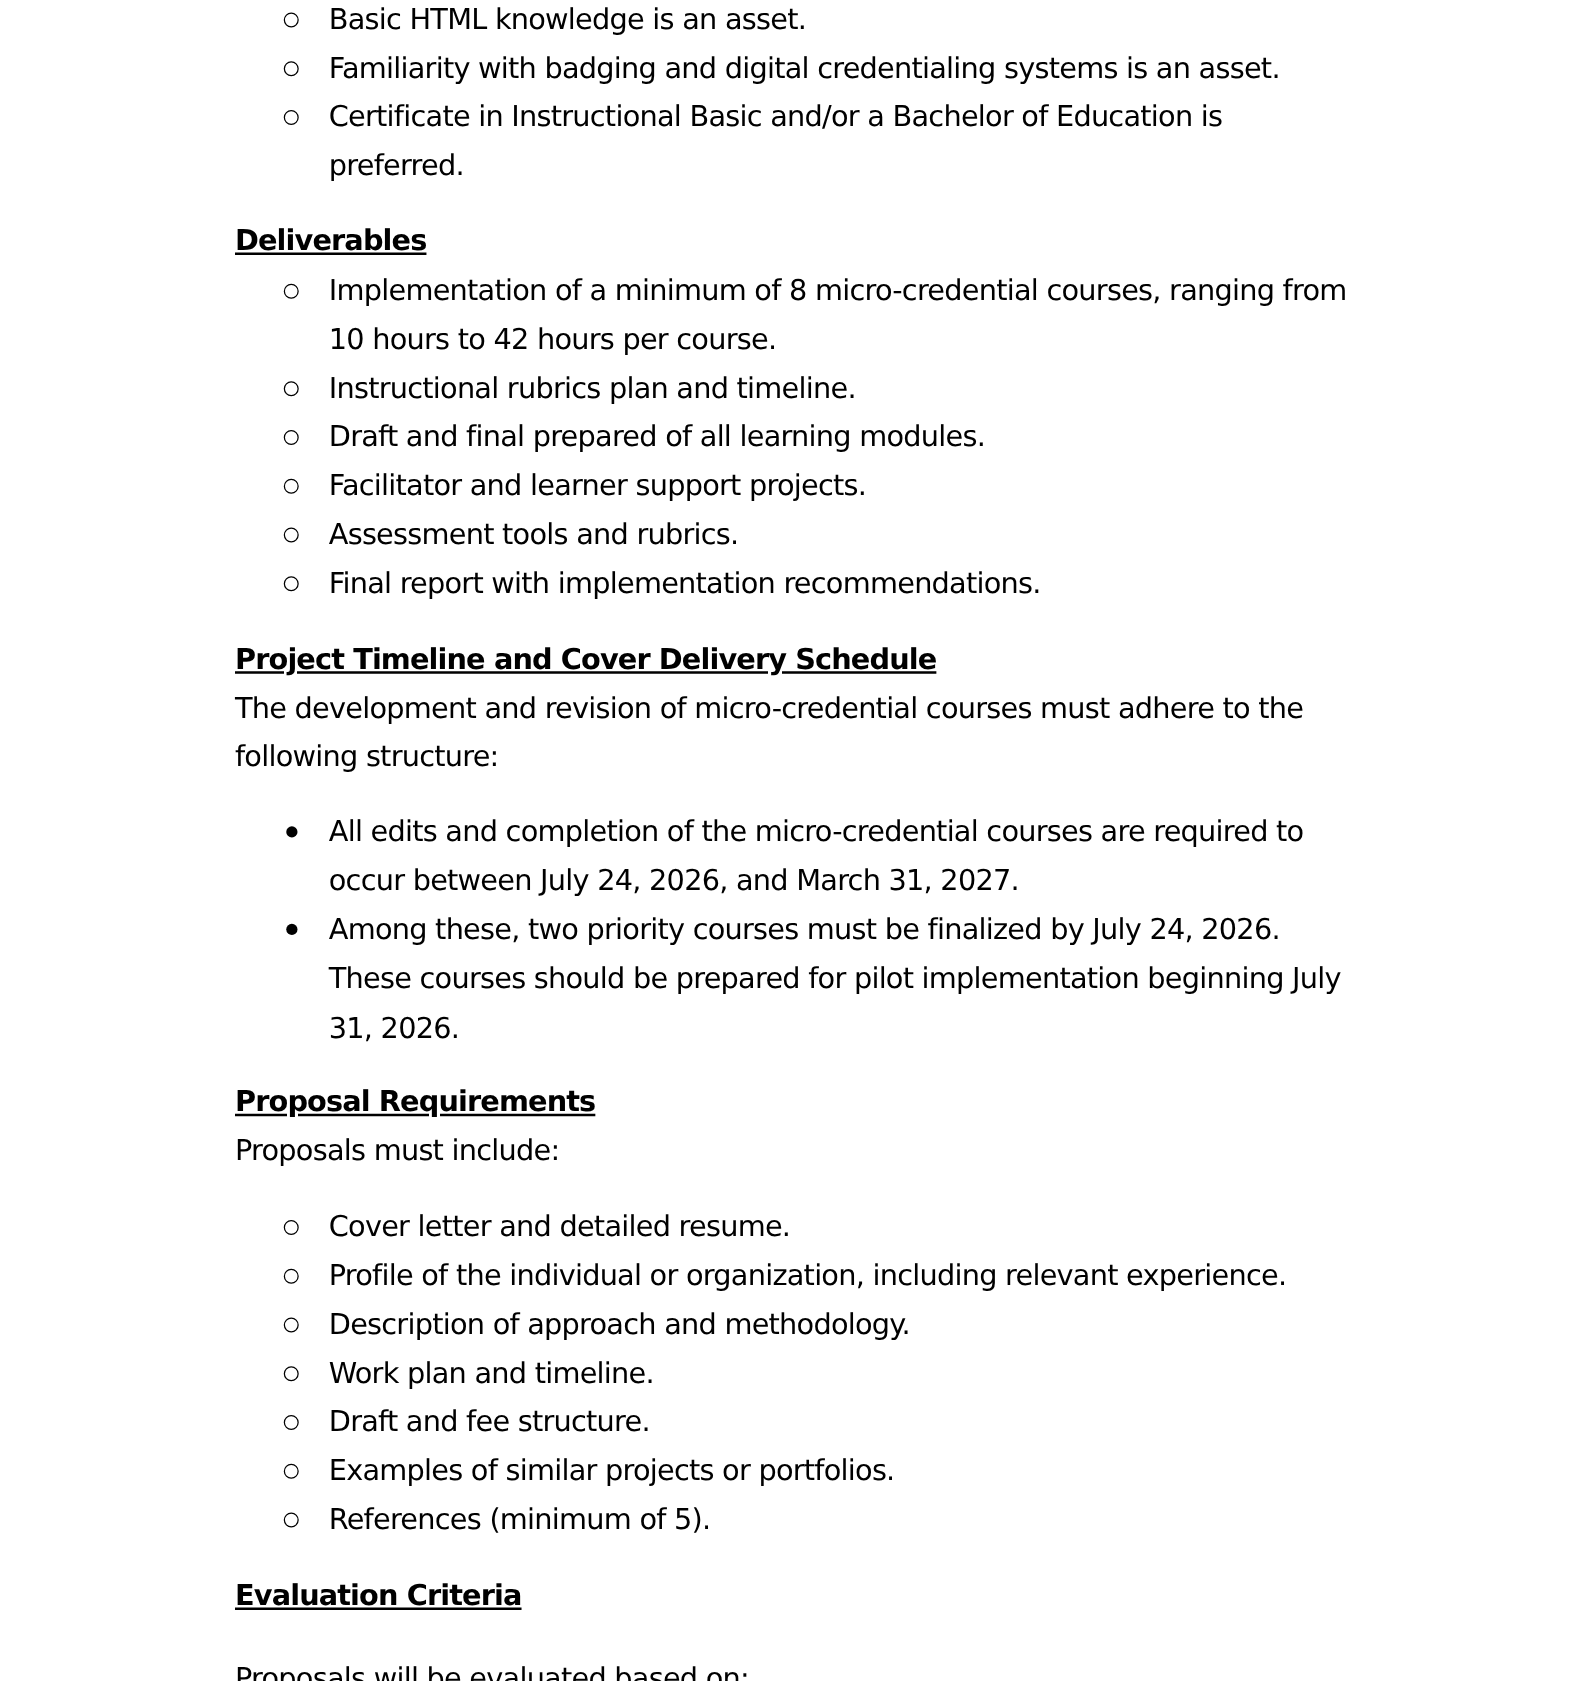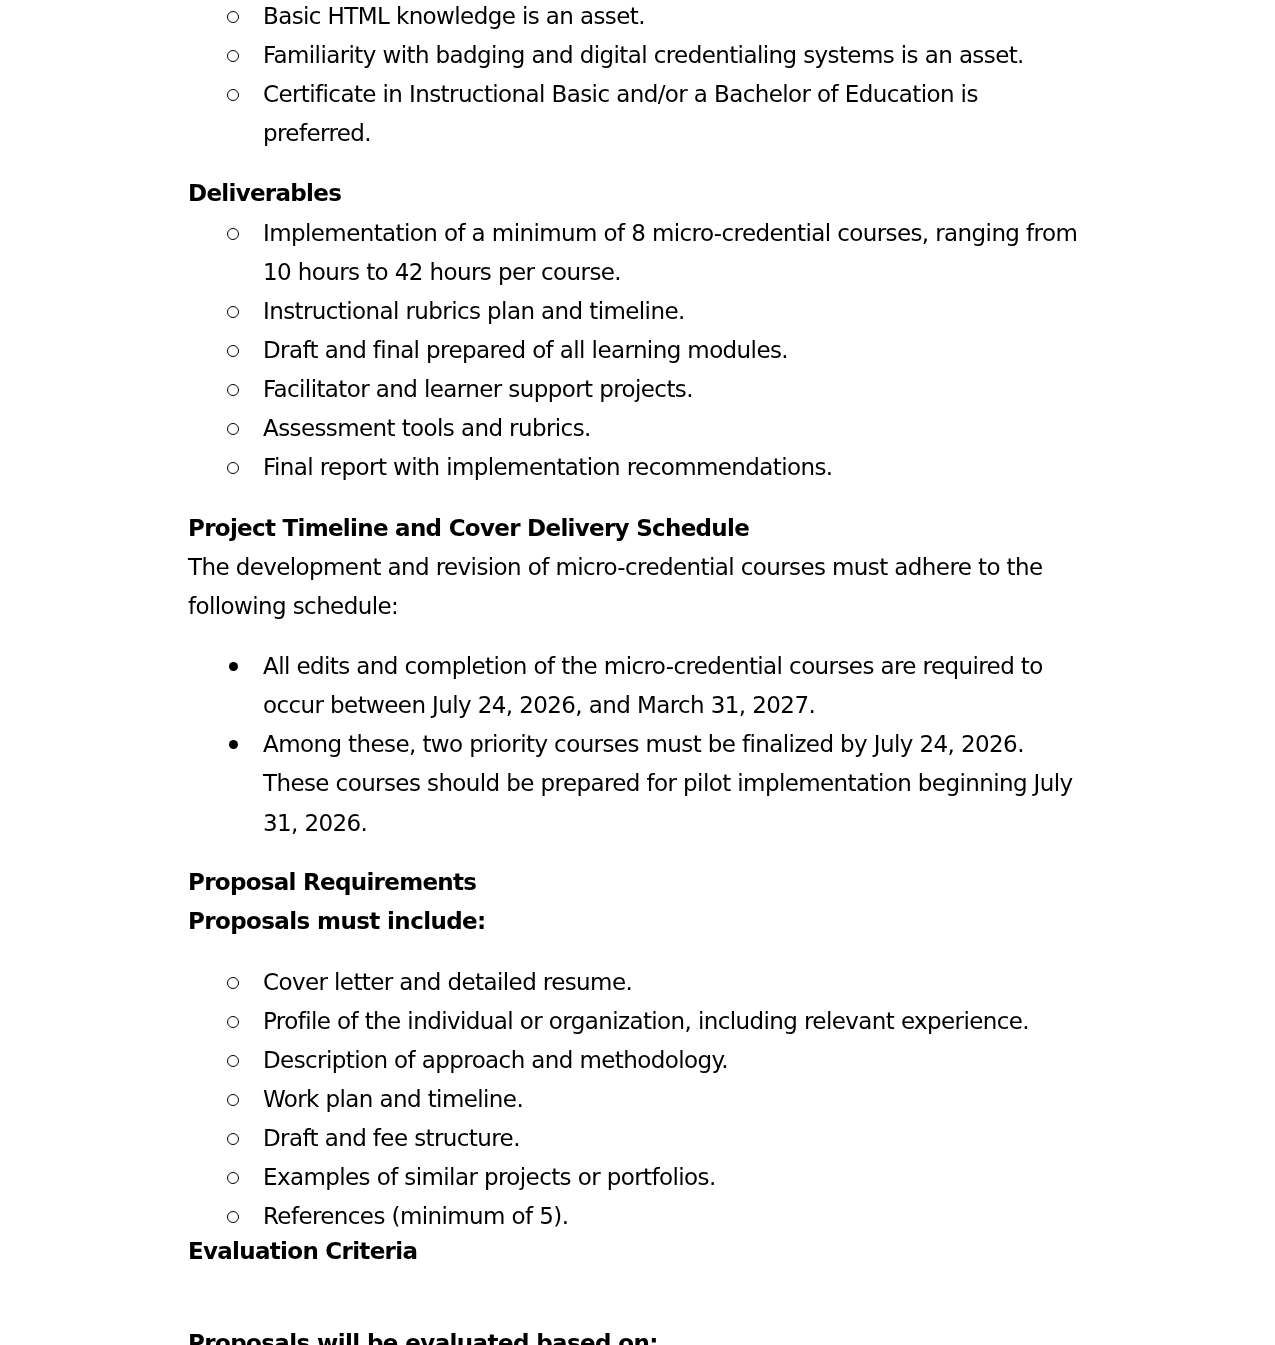--- a/index.html
+++ b/index.html
@@ -22,25 +22,25 @@
     width: 900px;
     font-size: 23px;
     letter-spacing: -0.6px;
   }
   .line {
     position: absolute;
     left: 0;
     white-space: nowrap;
     line-height: 39px;
     height: 39px;
-    font-weight: bold;
   }
   .heading {
     font-weight: bold;
     letter-spacing: -0.7px;
+    text-decoration: underline;
   }
   .li {
     position: absolute;
     left: 0;
     width: 900px;
   }
   .bullet {
     position: absolute;
     left: 36px;
     width: 18px;
@@ -118,21 +118,21 @@
       <span class="li-text">Assessment tools and rubrics.</span>
     </div>
     <div class="li" style="top:448px">
       <span class="bullet circle"></span>
       <span class="li-text">Final report with implementation recommendations.</span>
     </div>
   </div>
 
   <div class="line heading" style="top:509px">Project Timeline and Cover Delivery Schedule</div>
   <div class="li" style="top:548px">
-    <span class="li-text" style="left:0; width:880px">The development and revision of micro-credential courses must adhere to the following schedule:</span>
+    <span class="li-text" style="left:0; width:880px">The development and revision of micro-credential courses must adhere to the following structure:</span>
   </div>
   <div>
     <div class="li" style="top:647px">
       <span class="bullet disc"></span>
       <span class="li-text" style="width:820px">All edits and completion of the micro-credential courses are required to occur between July 24, 2026, and March 31, 2027.</span>
     </div>
     <div class="li" style="top:725px">
       <span class="bullet disc"></span>
       <span class="li-text" style="width:825px">Among these, two priority courses must be finalized by July 24, 2026. These courses should be prepared for pilot implementation beginning July 31, 2026.</span>
     </div>
@@ -164,16 +164,16 @@
     <div class="li" style="top:1158px">
       <span class="bullet circle"></span>
       <span class="li-text">Examples of similar projects or portfolios.</span>
     </div>
     <div class="li" style="top:1197px">
       <span class="bullet circle"></span>
       <span class="li-text">References (minimum of 5).</span>
     </div>
   </div>
 
-  <div class="line heading" style="top:1232px">Evaluation Criteria</div>
+  <div class="line heading" style="top:1258px">Evaluation Criteria</div>
   <div class="line" style="top:1324px">Proposals will be evaluated based on:</div>
 
 </div>
 
 </body></html>

